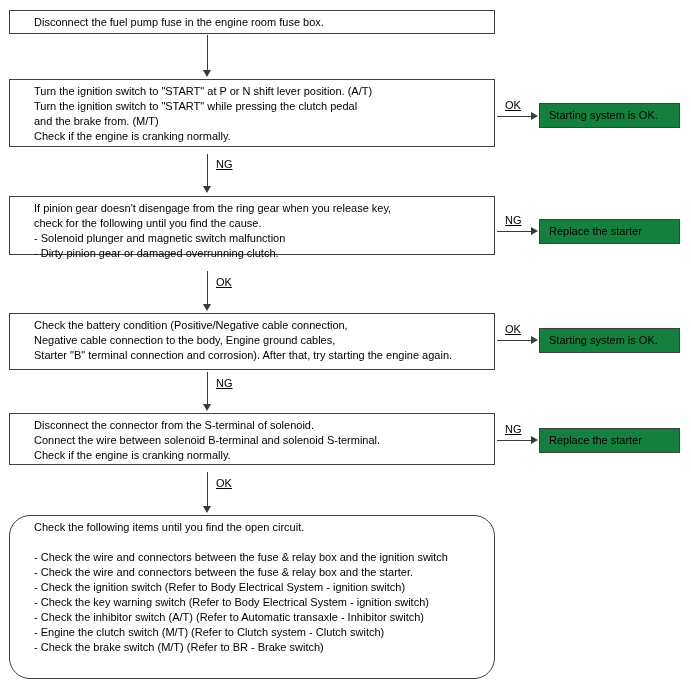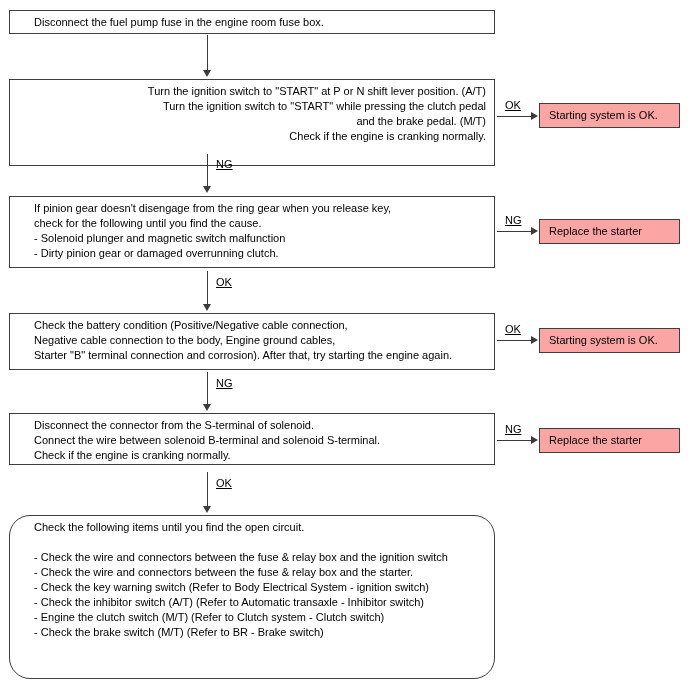--- a/index.html
+++ b/index.html
@@ -10,21 +10,21 @@
   }
   .flowchart{position:absolute;left:0;top:0;width:691px;height:687px;}
   .mbox{
     position:absolute;left:9px;width:486px;box-sizing:border-box;
     border:1px solid #3f3f3f;background:#fff;padding:4px 8px 0 8px;
   }
   .line{font-size:11px;line-height:15px;min-height:15px;white-space:nowrap;padding-left:16px;}
   .line b{font-weight:normal;}
   .rbox{
     position:absolute;left:539px;width:141px;height:25px;box-sizing:border-box;
-    border:1px solid #3f3f3f;background:#fca5a5;font-size:11px;line-height:23px;
+    border:1px solid #3f3f3f;background:#15803d;font-size:11px;line-height:23px;
     padding-left:9px;white-space:nowrap;
   }
   .varrow{position:absolute;width:9px;}
   .varrow .vline{position:absolute;left:4px;top:0;bottom:6px;width:1px;background:#3a3a3a;}
   .varrow .vhead{position:absolute;left:0;bottom:0;width:0;height:0;
     border-left:4px solid transparent;border-right:4px solid transparent;border-top:7px solid #3a3a3a;}
   .harrow{position:absolute;width:41px;height:9px;}
   .harrow .hline{position:absolute;left:0;right:6px;top:4px;height:1px;background:#3a3a3a;}
   .harrow .hhead{position:absolute;right:0;top:0;width:0;height:0;
     border-top:4px solid transparent;border-bottom:4px solid transparent;border-left:7px solid #3a3a3a;}
@@ -37,41 +37,41 @@
 
   <div class="mbox" style="top:10px;height:24px;">
     <div class="line"><span>Disconnect the fuel pump fuse in the engine room fuse box.</span></div>
   </div>
 
   <div class="varrow" style="left:203px;top:35px;height:42px;">
     <div class="vline"></div>
     <div class="vhead"></div>
   </div>
 
-  <div class="mbox" style="top:79px;height:87px;text-align:right;">
+  <div class="mbox" style="top:79px;height:68px;">
     <div class="line"><span>Turn the ignition switch to "START" at P or N shift lever position. (A/T)</span></div>
     <div class="line"><span>Turn the ignition switch to "START" while pressing the clutch pedal</span></div>
-    <div class="line"><span>and the brake pedal. (M/T)</span></div>
+    <div class="line"><span>and the brake from. (M/T)</span></div>
     <div class="line"><span>Check if the engine is cranking normally.</span></div>
   </div>
 
   <div class="alabel" style="left:505px;top:99px;">OK</div>
   <div class="harrow" style="left:497px;top:112px;">
     <div class="hline"></div>
     <div class="hhead"></div>
   </div>
   <div class="rbox" style="top:103px;">Starting system is OK.</div>
 
   <div class="varrow" style="left:203px;top:154px;height:39px;">
     <div class="vline"></div>
     <div class="vhead"></div>
   </div>
   <div class="alabel" style="left:216px;top:158px;">NG</div>
 
-  <div class="mbox" style="top:196px;height:72px;">
+  <div class="mbox" style="top:196px;height:59px;">
     <div class="line"><span>If pinion gear doesn't disengage from the ring gear when you release key,</span></div>
     <div class="line"><span>check for the following until you find the cause.</span></div>
     <div class="line"><span>- </span><b>Solenoid plunger</b><span> and magnetic </span><b>switch malfunction</b></div>
     <div class="line"><span>- </span><b>Dirty pinion gear</b><span> or </span><b>damaged overrunning clutch.</b></div>
   </div>
 
   <div class="alabel" style="left:505px;top:214px;">NG</div>
   <div class="harrow" style="left:497px;top:227px;">
     <div class="hline"></div>
     <div class="hhead"></div>
@@ -120,19 +120,20 @@
     <div class="vline"></div>
     <div class="vhead"></div>
   </div>
   <div class="alabel" style="left:216px;top:477px;">OK</div>
 
   <div class="mbox" style="top:515px;height:164px;border-radius:21px;">
     <div class="line"><span>Check the following items until you find the open circuit.</span></div>
     <div class="line"></div>
     <div class="line"><span>- Check the wire and connectors between the fuse &amp; relay box and the ignition switch</span></div>
     <div class="line"><span>- Check the wire and connectors between the fuse &amp; relay box and the starter.</span></div>
+    <div class="line"><span>- Check the ignition switch (Refer to Body Electrical System - ignition switch)</span></div>
     <div class="line"><span>- Check the key warning switch (Refer to Body Electrical System - ignition switch)</span></div>
     <div class="line"><span>- Check the inhibitor switch (A/T) (Refer to Automatic transaxle - Inhibitor switch)</span></div>
     <div class="line"><span>- Engine the clutch switch (M/T) (Refer to Clutch system - Clutch switch)</span></div>
     <div class="line"><span>- Check the brake switch (M/T) (Refer to BR - Brake switch)</span></div>
   </div>
 
 </div>
 
 </body></html>

